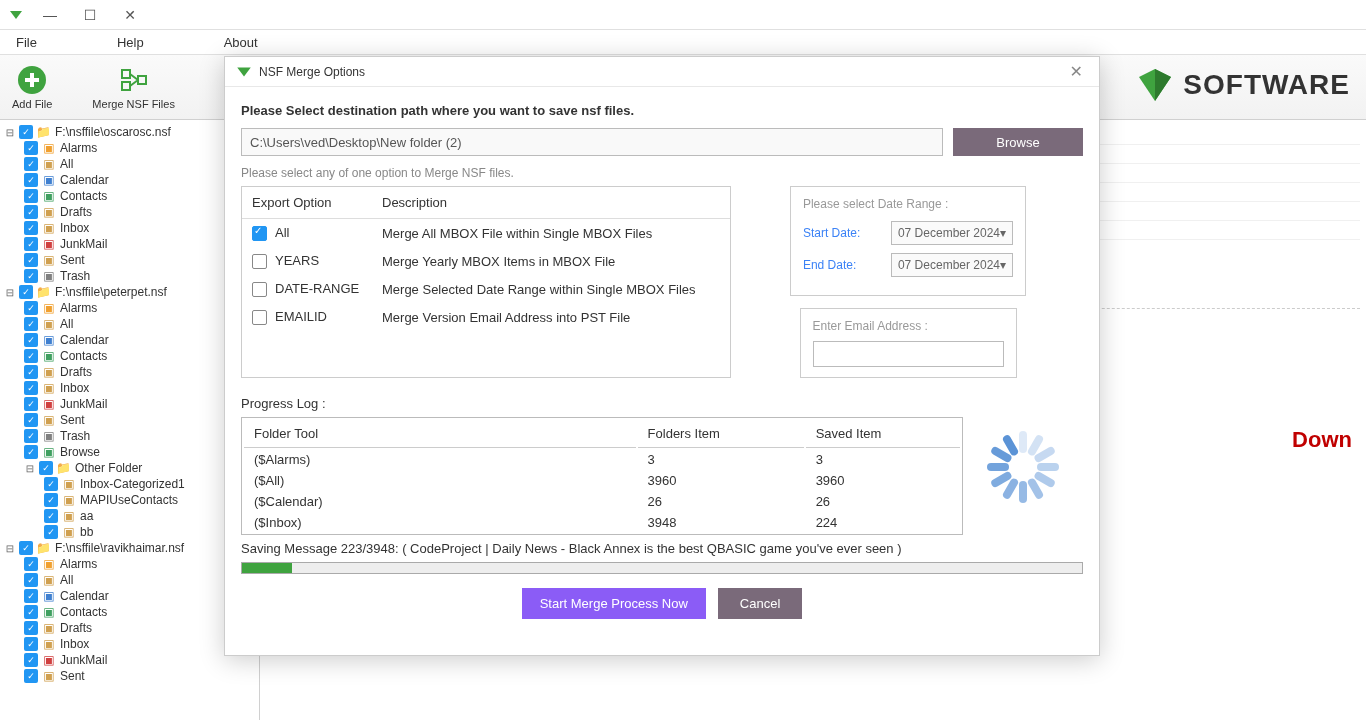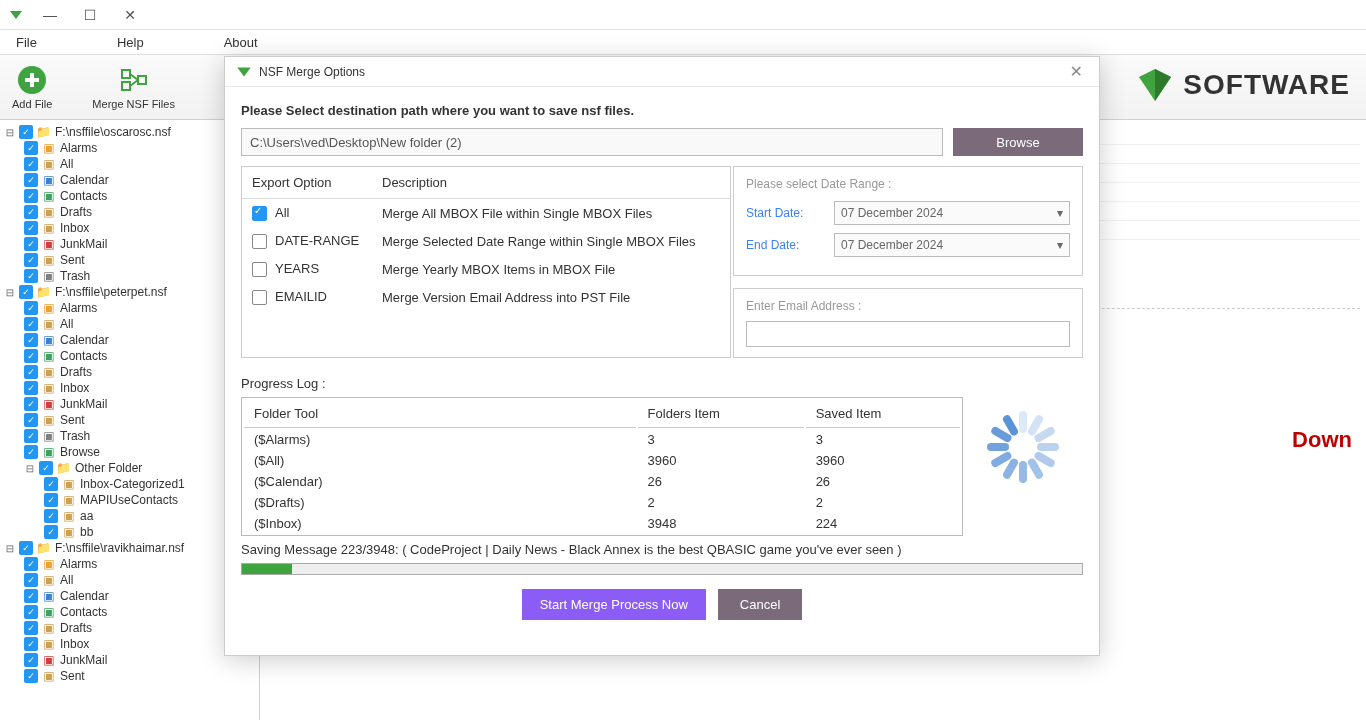--- a/index.html
+++ b/index.html
@@ -46,21 +46,21 @@
 .modal-title .mt-text { flex: 1; font-size: 12px; }
 .modal-title .mt-close { color: #888; font-size: 16px; padding: 0 6px; }
 .modal-body { flex: 1; padding: 12px 16px; overflow: hidden; }
 .dest-label { font-size: 13px; font-weight: 600; margin: 4px 0 10px; }
 .dest-row { display: flex; gap: 10px; margin-bottom: 10px; }
 .dest-input { flex: 1; height: 28px; border: 1px solid #bbb; padding: 0 8px; font-size: 13px; color: #555; background: #f9f9f9; }
 .browse-btn { width: 130px; height: 28px; background: #7a6a7a; color: #fff; border: none; font-size: 13px; }
 .section-label { color: #888; font-size: 12px; margin: 2px 0 6px; }
 .opt-row { display: flex; gap: 2px; }
 .opt-left { flex: 1; border: 1px solid #ccc; }
-.opt-right { width: 350px; display: flex; flex-direction: column; gap: 12px; }
+.opt-right { width: 350px; display: flex; flex-direction: column; gap: 12px; align-items: center; }
 .opt-box { border: 1px solid #ccc; padding: 10px 12px; }
 .date-box .dr-label { color: #999; font-size: 12px; margin-bottom: 10px; }
 .date-row { display: flex; align-items: center; gap: 8px; margin-bottom: 8px; }
 .date-row .dr-lbl { width: 80px; color: #3b82f6; font-size: 12px; }
 .date-picker { flex: 1; height: 24px; border: 1px solid #bbb; display: flex; align-items: center; padding: 0 6px; font-size: 12px; color: #666; background: #fafafa; justify-content: space-between; }
 .email-box .em-label { color: #999; font-size: 12px; margin-bottom: 8px; }
 .email-input { width: 100%; height: 26px; border: 1px solid #bbb; padding: 0 6px; }
 .opt-table { width: 100%; border-collapse: collapse; }
 .opt-table th { text-align: left; padding: 8px 10px; font-size: 13px; font-weight: 400; border-bottom: 1px solid #ddd; }
 .opt-table td { padding: 6px 10px; font-size: 13px; }
@@ -354,41 +354,42 @@
         </svg></span>
     <span class="mt-text">NSF Merge Options</span>
     <span class="mt-close">✕</span>
   </div>
   <div class="modal-body">
     <div class="dest-label">Please Select destination path where you want to save nsf files.</div>
     <div class="dest-row">
       <input class="dest-input" readonly="" value="C:\Users\ved\Desktop\New folder (2)" style="">
       <button class="browse-btn">Browse</button>
     </div>
+    <div class="section-label">Please select any of one option to Merge NSF files.</div>
     <div class="opt-row">
       <div class="opt-left">
         <table class="opt-table">
           <thead>
               <tr>
             <th style="width:130px;">Export Option</th>
             <th>Description</th>
           </tr>
             </thead>
           <tbody id="opt-tbody">
               <tr>
                 <td><span class="chk on"></span>All</td>
                 <td>Merge All MBOX File within Single MBOX Files</td>
               </tr>
               <tr>
+                <td><span class="chk "></span>YEARS</td>
+                <td>Merge Yearly MBOX Items in MBOX File</td>
+              </tr>
+              <tr>
                 <td><span class="chk "></span>DATE-RANGE</td>
                 <td>Merge Selected Date Range within Single MBOX Files</td>
-              </tr>
-              <tr>
-                <td><span class="chk "></span>YEARS</td>
-                <td>Merge Yearly MBOX Items in MBOX File</td>
               </tr>
               <tr>
                 <td><span class="chk "></span>EMAILID</td>
                 <td>Merge Version Email Address into PST File</td>
               </tr>
             </tbody>
         </table>
       </div>
       <div class="opt-right">
         <div class="opt-box date-box">
@@ -435,25 +436,20 @@
               <td>($All)</td>
               <td>3960</td>
               <td>3960</td>
             </tr>
             <tr>
               <td>($Calendar)</td>
               <td>26</td>
               <td>26</td>
             </tr>
             <tr>
-              <td>($Drafts)</td>
-              <td>2</td>
-              <td>2</td>
-            </tr>
-            <tr>
               <td>($Inbox)</td>
               <td>3948</td>
               <td>224</td>
             </tr>
           </tbody>
       </table>
       <div class="spinner" id="spinner">
           <div class="sp" style="transform: rotate(0deg); opacity: 0.2;"></div>
           <div class="sp" style="transform: rotate(30deg); opacity: 0.27;"></div>
           <div class="sp" style="transform: rotate(60deg); opacity: 0.35;"></div>

